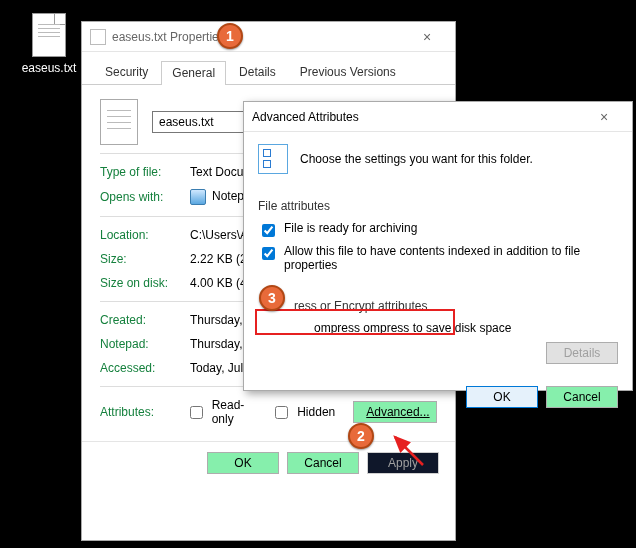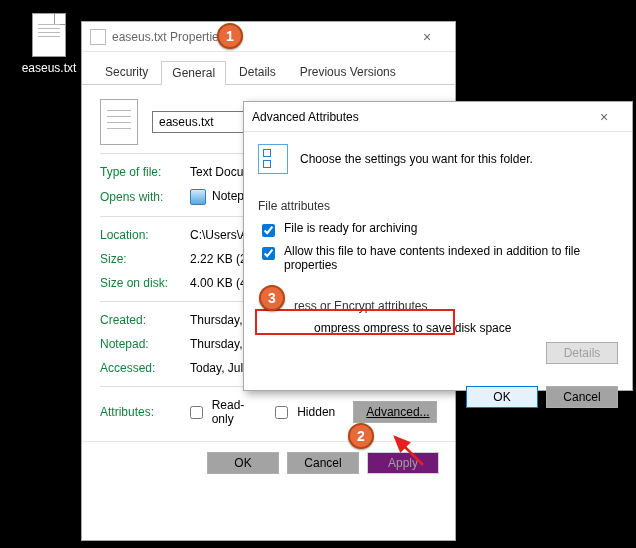--- a/index.html
+++ b/index.html
@@ -33,23 +33,23 @@
   .big-file { width:38px; height:46px; background:#fff; border:1px solid #aaa; position:relative; }
   .big-file .l { position:absolute; left:6px; right:6px; background:#bbb; height:1px; }
   .filename-input { flex:1; border:1px solid #777; padding:3px 6px; }
 
   .notepad-icon { display:inline-block; width:16px; height:16px; background:linear-gradient(#cfe8ff,#5aa7e0); border:1px solid #3a7db0; margin-right:6px; border-radius:2px; vertical-align:middle; }
 
   .check { display:inline-flex; align-items:center; gap:6px; }
   .check input { width:13px; height:13px; accent-color: #0078d7; }
 
   .btnrow { display:flex; justify-content:flex-end; gap:8px; padding: 10px 16px; border-top:1px solid #e5e5e5;}
-  .btn { min-width: 72px; padding: 3px 12px; text-align:center; background:#a3a3a3; border:1px solid #adadad; }
+  .btn { min-width: 72px; padding: 3px 12px; text-align:center; background:#86efac; border:1px solid #adadad; }
   .btn.primary { border-color:#0078d7; }
-  .btn[disabled] { color:#a0a0a0; background:#701a75; border-color:#d0d0d0; }
+  .btn[disabled] { color:#a0a0a0; background:#0f172a; border-color:#d0d0d0; }
 
   .adv { position:absolute; left: 240px; top: 98px; width: 390px; height: 290px; background:#fff; z-index:3; }
   .adv .titlebar { color:#000; }
   .adv .body { padding: 12px 14px 6px; }
   .adv .hdr { display:flex; align-items:center; gap:12px; margin-bottom:12px; }
   .adv-icon { width:30px; height:30px; border:1px solid #5aa7e0; background:#fff; position:relative; }
   .adv-icon::before { content:""; position:absolute; left:4px; top:4px; width:6px; height:6px; border:1px solid #2a7bd1; }
   .adv-icon::after  { content:""; position:absolute; left:4px; top:15px; width:6px; height:6px; border:1px solid #2a7bd1; }
   .adv .grp { margin: 25px 0 6px; }
   .adv .grp-title { color:#333; margin-bottom:6px; }

